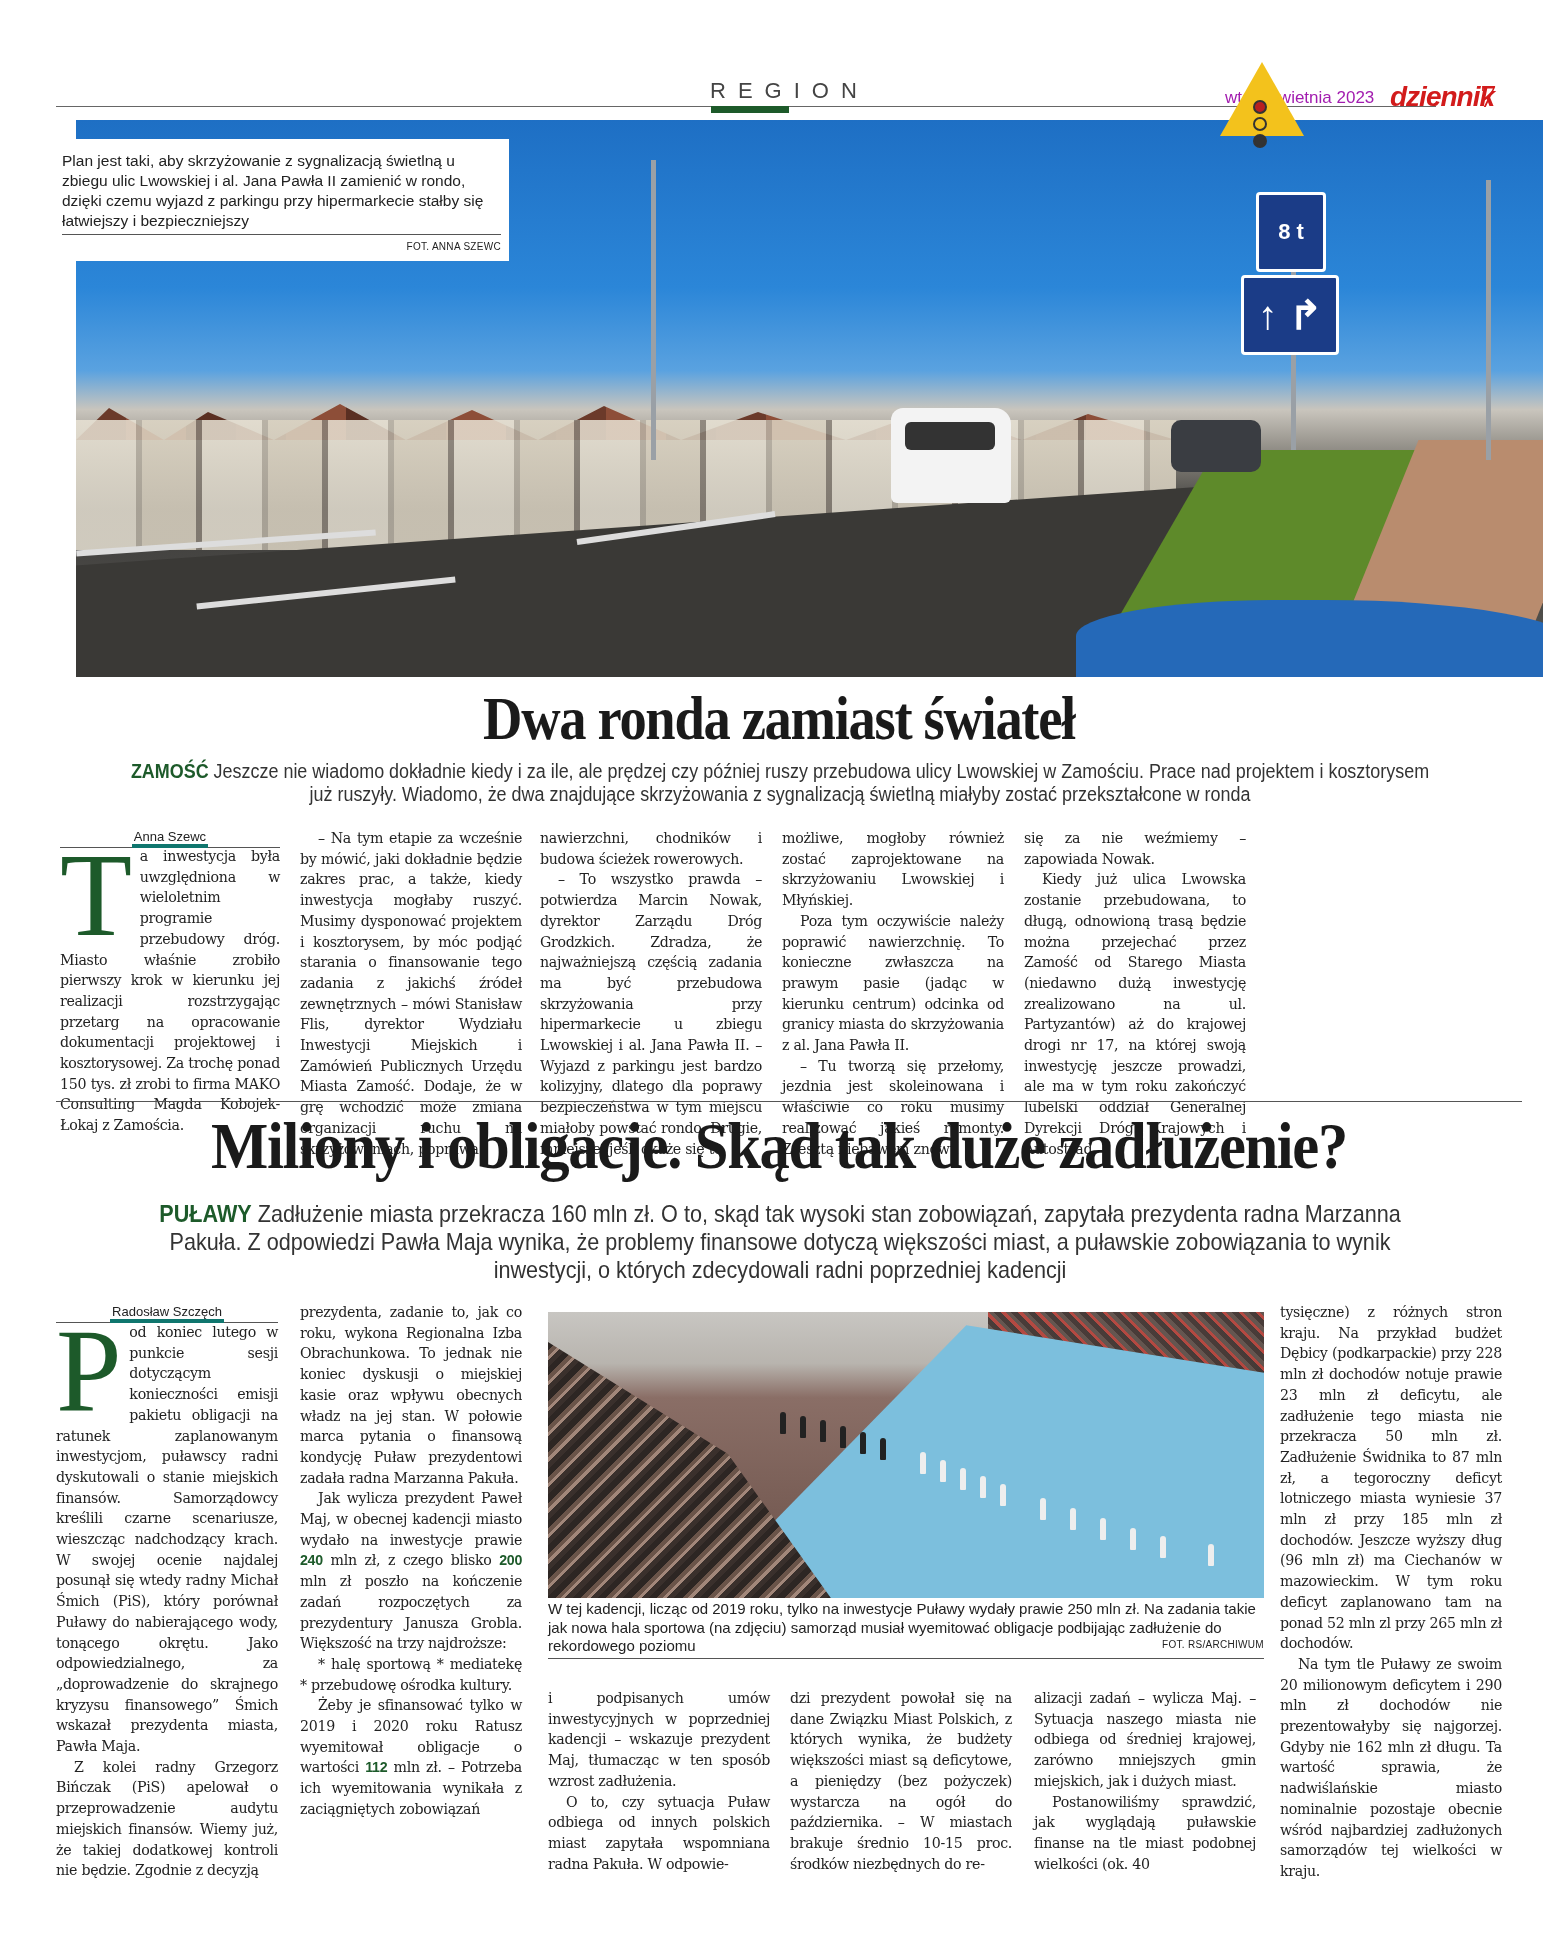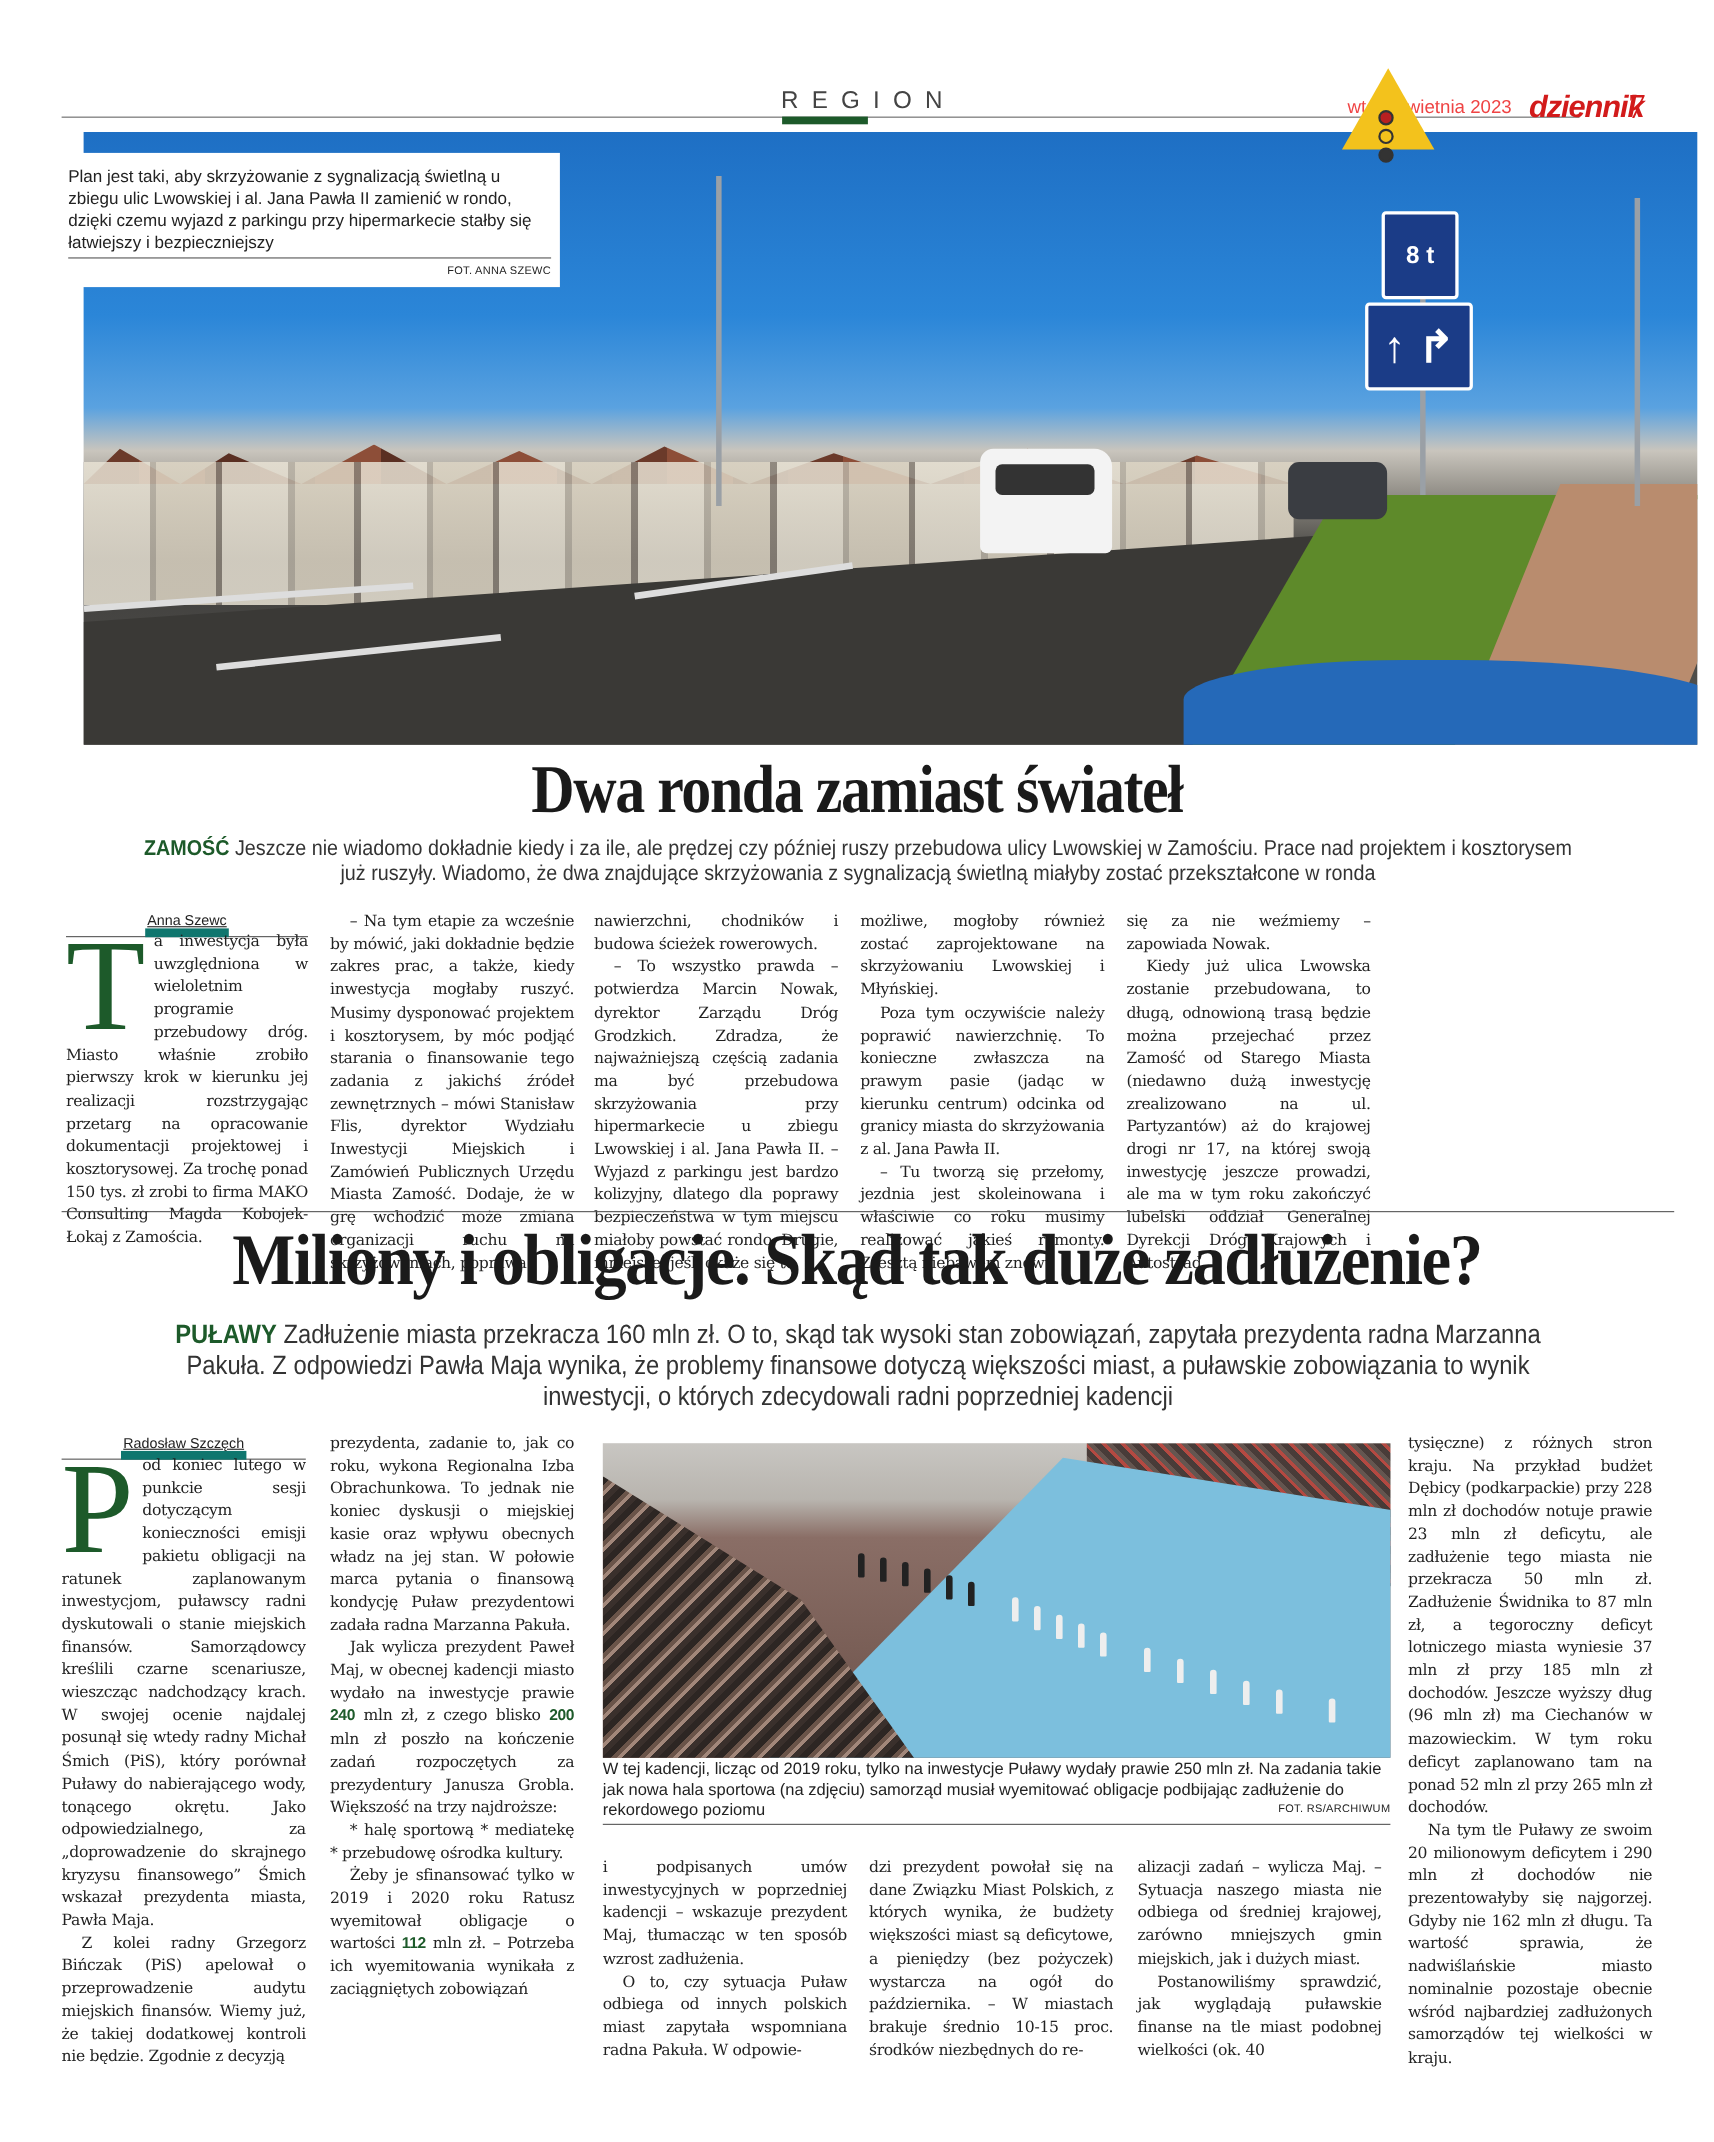--- a/index.html
+++ b/index.html
@@ -3,21 +3,21 @@
 <meta charset="utf-8">
 <style>
   * { box-sizing: border-box; margin: 0; padding: 0; }
   html, body { width: 1558px; height: 1947px; background: #fff; overflow: hidden; }
   body { position: relative; font-family: "DejaVu Serif", serif; color: #222; }
 
   
   .section-label { position: absolute; left: 710px; top: 78px; font-family: "Liberation Sans", sans-serif; font-weight: 300; font-size: 22px; letter-spacing: 12px; color: #444; }
   .section-bar { position: absolute; left: 711px; top: 106px; width: 78px; height: 7px; background: #1d5a2a; }
   .header-rule { position: absolute; left: 56px; top: 106px; width: 1380px; height: 1px; background: #666; }
-  .date { position: absolute; left: 1225px; top: 88px; font-family: "Liberation Sans", sans-serif; font-size: 17px; color: #ef4444; }
+  .date { position: absolute; left: 1225px; top: 88px; font-family: "Liberation Sans", sans-serif; font-size: 17px; color: #a21caf; }
   .logo { position: absolute; left: 1390px; top: 81px; font-family: "Liberation Sans", sans-serif; font-weight: 900; font-size: 28px; color: #d21b1b; letter-spacing: -1px; font-style: italic; }
   .page-num { position: absolute; left: 1480px; top: 78px; font-family: "Liberation Serif", serif; font-size: 32px; color: #d21b1b; }
 
   
   .photo1 { position: absolute; left: 56px; top: 120px; width: 1467px; height: 557px; overflow: hidden;
     background: linear-gradient(180deg, #1e6fc4 0%, #2b86d8 30%, #5aa2e0 45%, #c9c5bd 52%, #7a7770 62%, #3f3e3c 70%, #4a4946 85%, #5c5a55 100%); margin-left: 20px; }
   .photo1 .buildings { position: absolute; left: 0; top: 300px; width: 1100px; height: 130px;
     background: repeating-linear-gradient(90deg, #e8e2d4 0 60px, #b9b2a5 60px 66px, #ddd5c4 66px 120px, #8a8278 120px 126px); opacity: .85; }
   .photo1 .roofs { position: absolute; left: 0; top: 280px; width: 1100px; height: 40px;
     background: repeating-linear-gradient(90deg, #6b3a2a 0 50px, #8d4e38 50px 110px, #5a2f22 110px 160px); clip-path: polygon(0 100%, 3% 20%, 8% 100%, 12% 30%, 18% 100%, 24% 10%, 30% 100%, 36% 25%, 42% 100%, 48% 15%, 55% 100%, 62% 30%, 70% 100%, 78% 20%, 86% 100%, 92% 35%, 100% 100%); }
@@ -48,21 +48,21 @@
 
   
   .rule { position: absolute; height: 1px; background: #555; }
 
   
   .col { position: absolute; font-family: "DejaVu Serif", serif; font-size: 14.2px; line-height: 20.7px; color: #222; text-align: justify; hyphens: manual; letter-spacing: -.3px; }
   .col p { text-indent: 18px; }
   .col p.noindent { text-indent: 0; }
   .col .num { font-family: "Liberation Sans", sans-serif; font-weight: bold; color: #1d5a2a; }
   .byline { position: absolute; font-family: "Liberation Sans", sans-serif; font-size: 13px; color: #222; text-align: center; border-bottom: 1px solid #555; }
-  .byline span { display: inline-block; border-bottom: 8px solid #0f766e; padding: 0 2px 0; margin-bottom: -1px; text-decoration: underline; }
+  .byline span { display: inline-block; border-bottom: 4px solid #0f766e; padding: 0 2px 0; margin-bottom: -1px; }
   .dropcap { float: left; font-family: "Liberation Serif", serif; color: #1d5a2a; font-size: 118px; line-height: 88px; margin: 6px 8px 0 0; }
 
   
   .photo2 { position: absolute; left: 548px; top: 1312px; width: 716px; height: 286px; overflow: hidden;
     background: linear-gradient(180deg, #c8c6c2 0%, #b8b4ae 18%, #8a6e66 30%, #6a5048 100%); }
   .photo2 .court { position: absolute; left: 180px; top: 60px; width: 700px; height: 400px; background: #7cbfdd; transform: skewX(-40deg) rotate(8deg); }
   .photo2 .crowd-left { position: absolute; left: 0; top: 30px; width: 300px; height: 280px; background: repeating-linear-gradient(135deg, #2d2623 0 6px, #6a5449 6px 10px, #a2877a 10px 13px, #3a302c 13px 18px); clip-path: polygon(0 0, 60% 40%, 100% 100%, 0 100%); }
   .photo2 .crowd-right { position: absolute; left: 440px; top: 0; width: 280px; height: 130px; background: repeating-linear-gradient(45deg, #3b2d2a 0 5px, #b23c34 5px 8px, #5a4a44 8px 12px); opacity: .9; }
   .photo2 .player { position: absolute; width: 6px; height: 22px; background: #eee; border-radius: 3px 3px 1px 1px; }
   .photo2 .player.dark { background: #222; }

